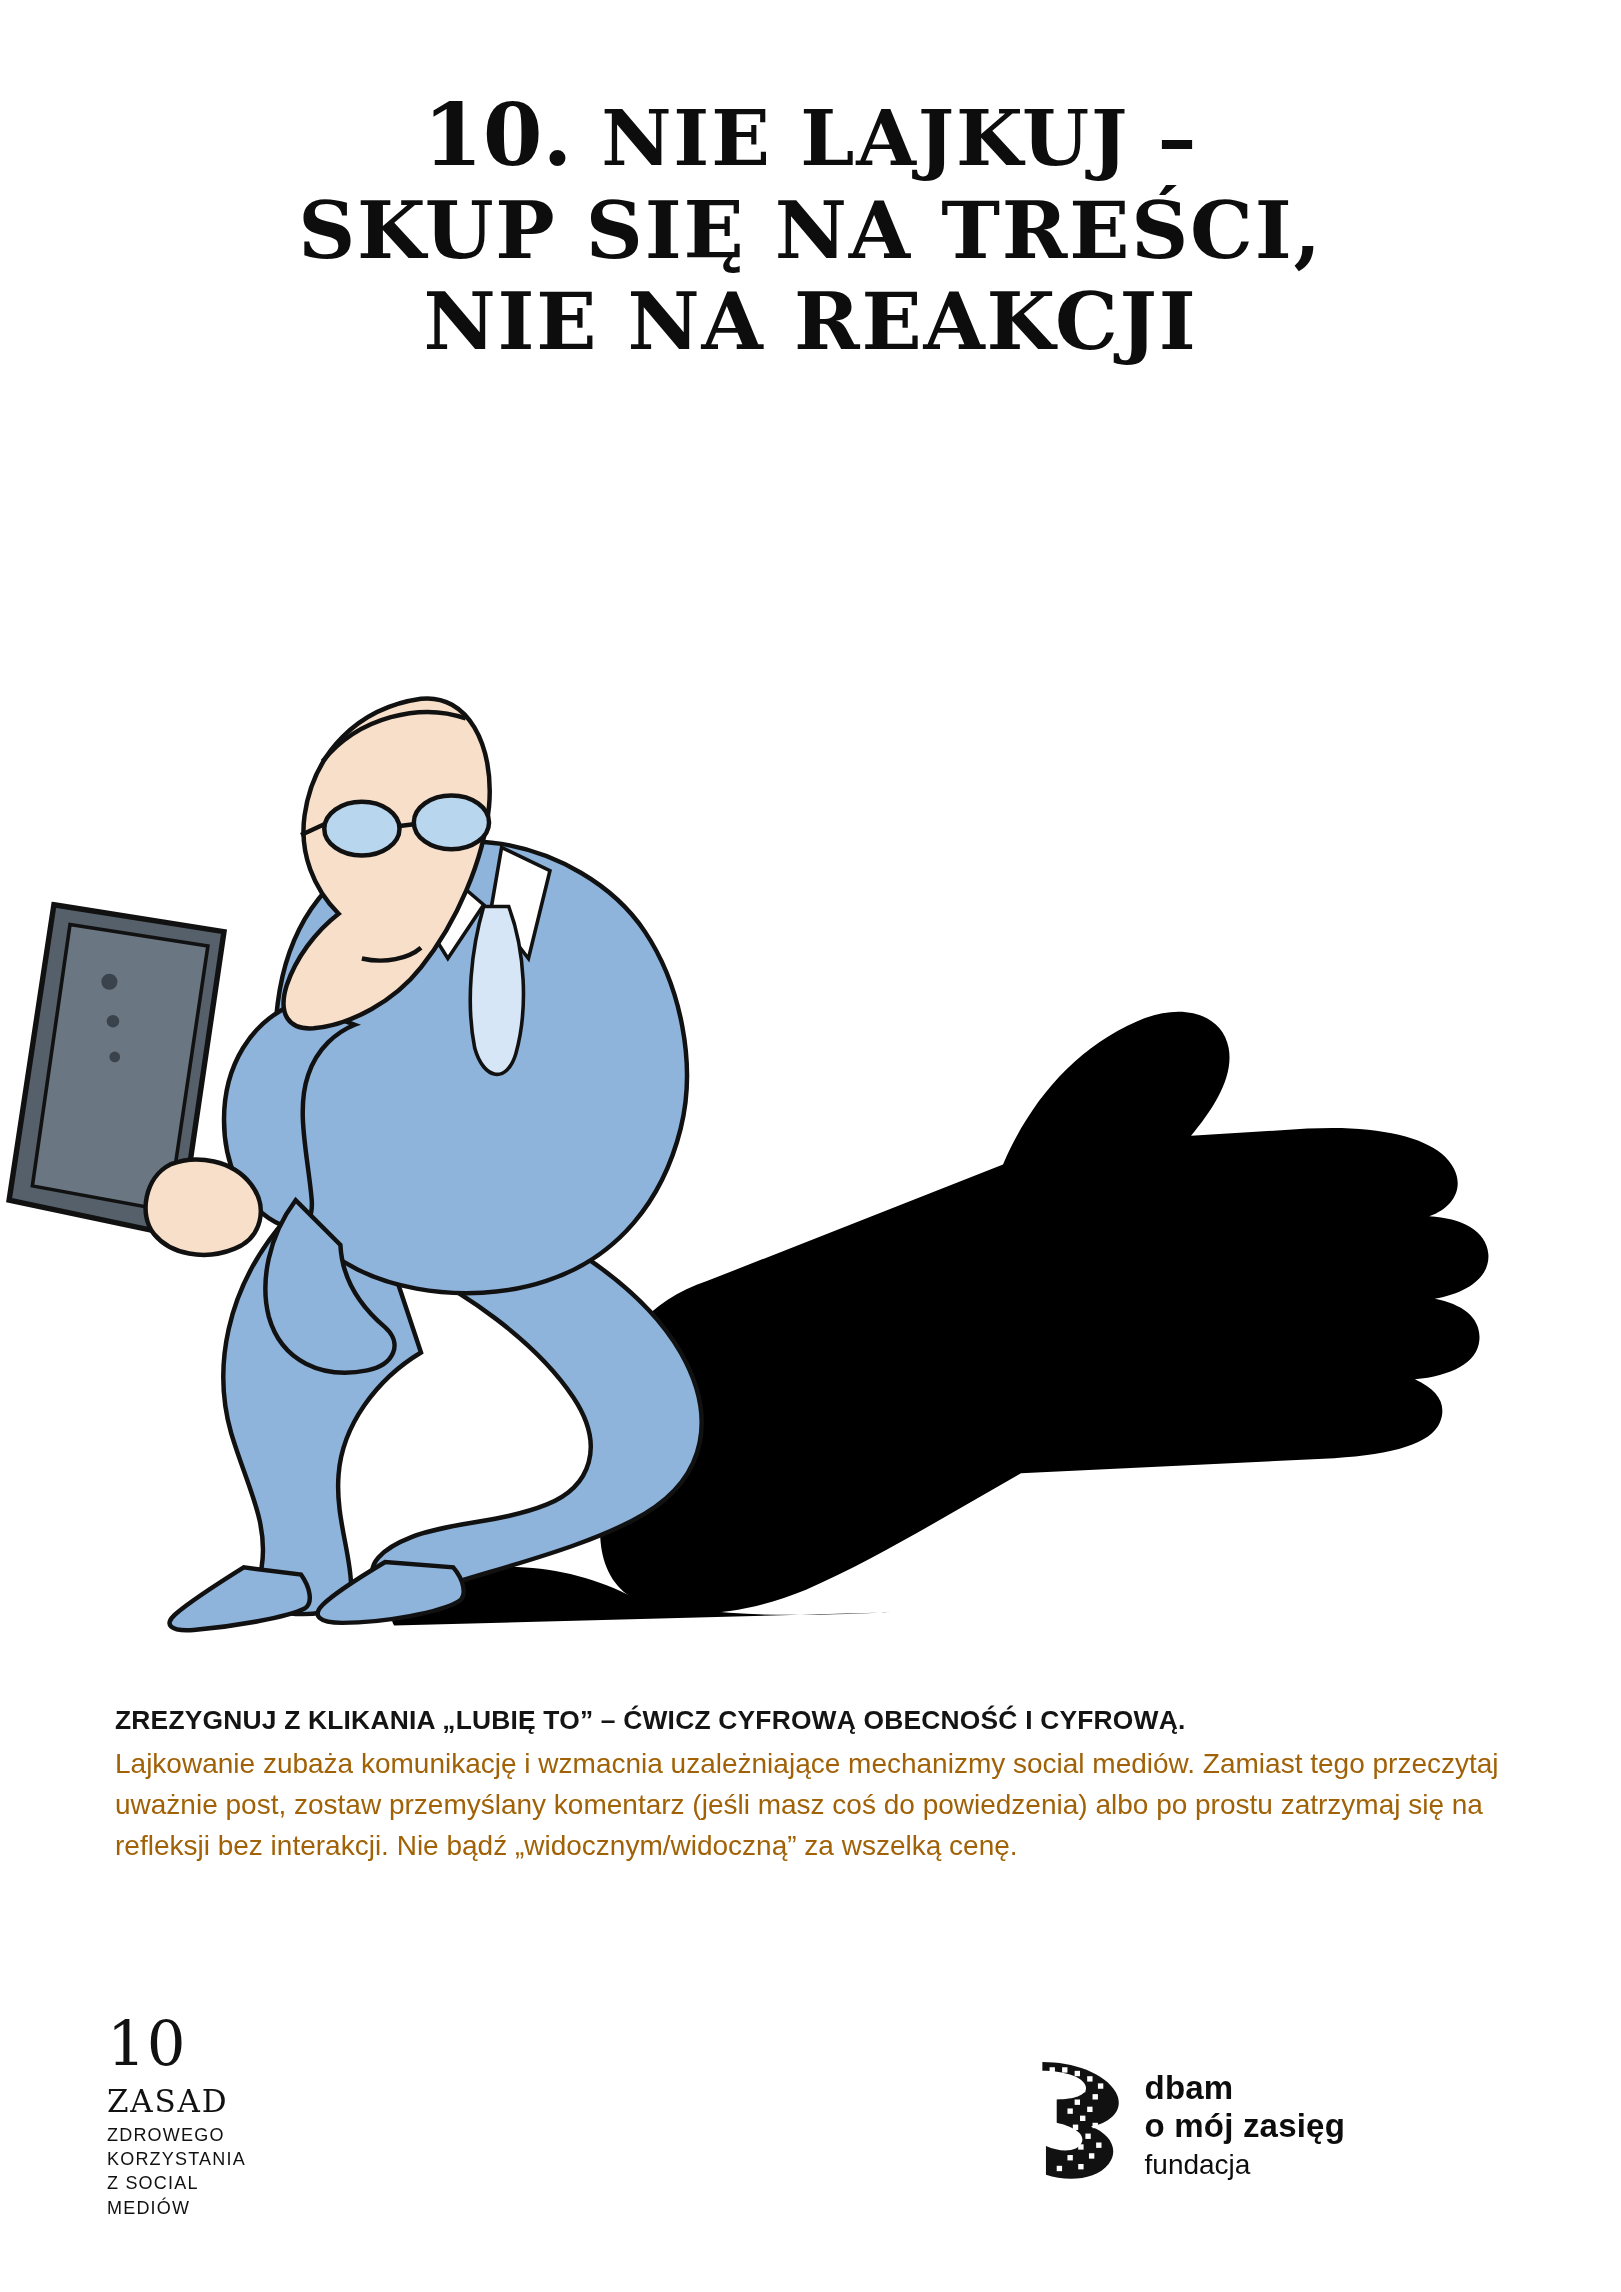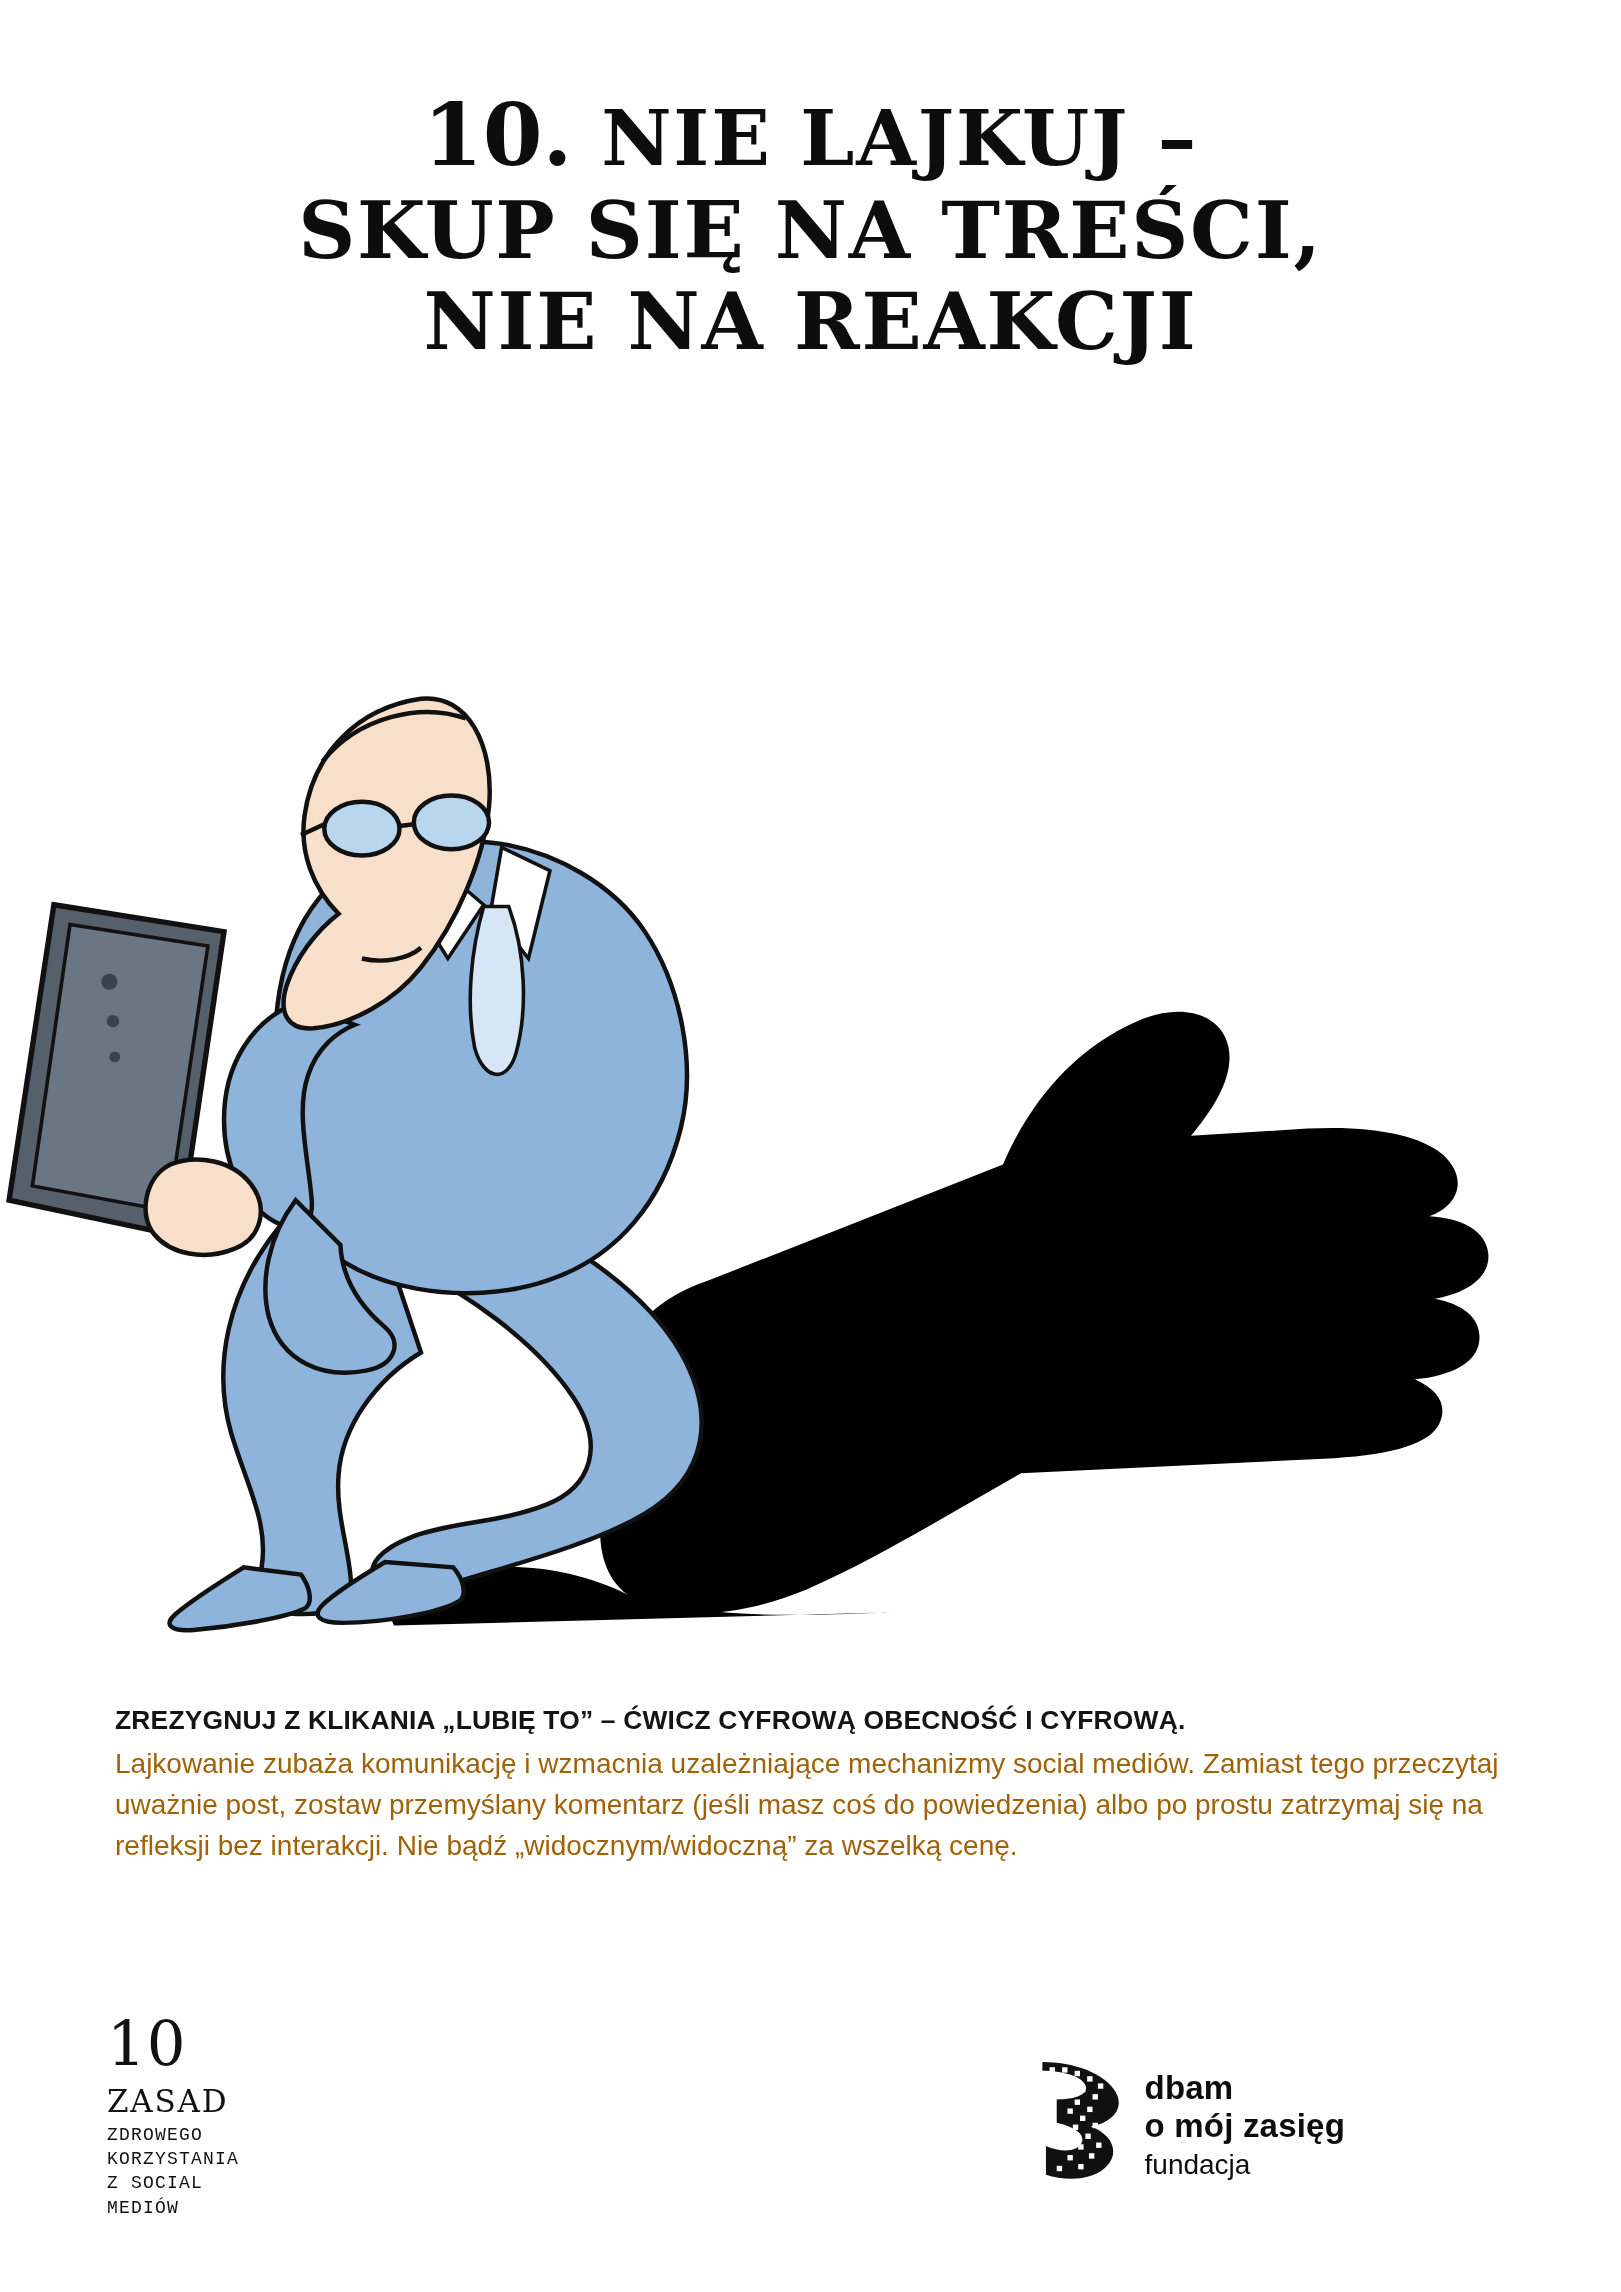--- a/index.html
+++ b/index.html
@@ -95,21 +95,21 @@
     font-weight: 400;
   }
   .badge .bzasad {
     font-family: "DejaVu Serif", serif;
     font-size: 31px;
     letter-spacing: 1.8px;
     line-height: 1.05;
     margin-top: 12px;
   }
   .badge .bsmall {
-    font-family: Liberation Mono, monospace;
+    font-family: Liberation Sans, sans-serif;
     font-size: 18px;
     letter-spacing: 1.2px;
     line-height: 1.35;
     margin-top: 5.4px;
   }
 
   
   .logo {
     position: absolute;
     right: 107px;

